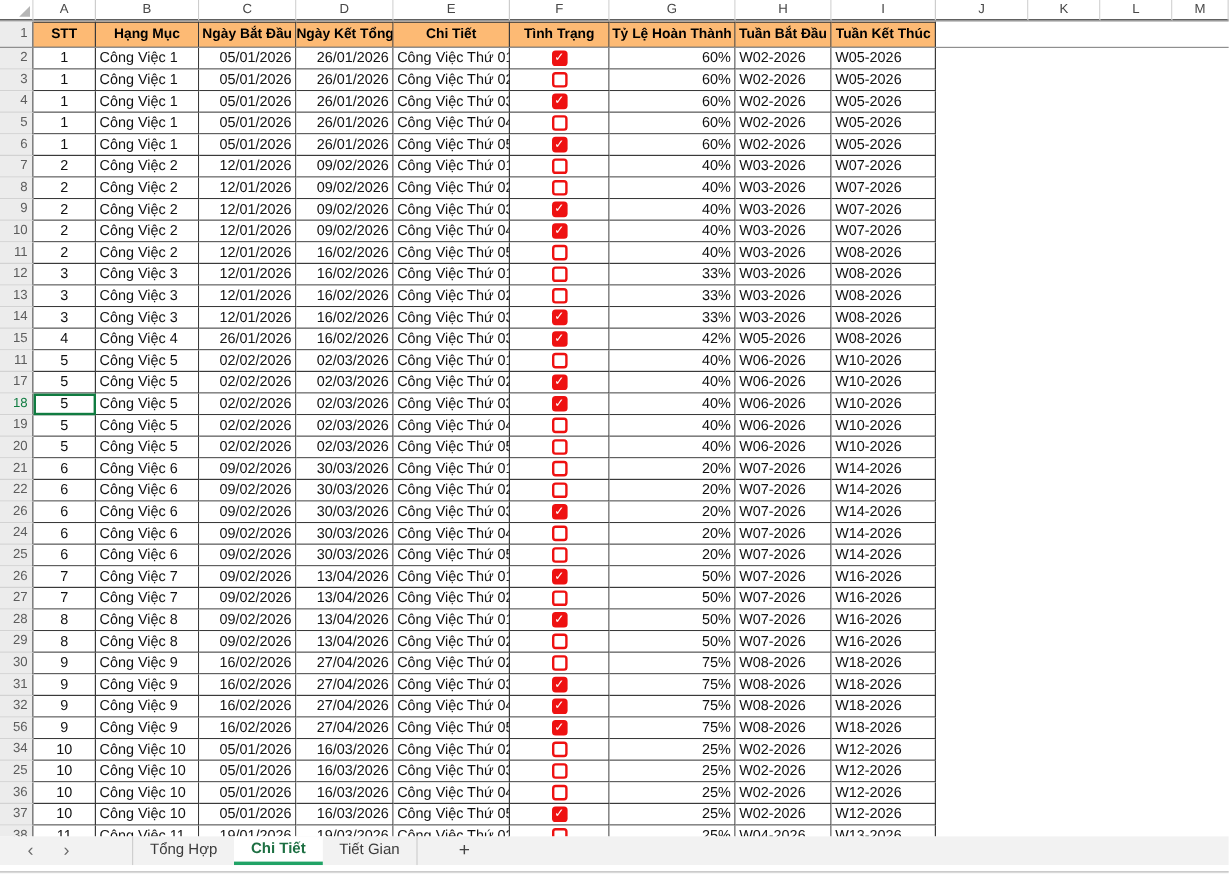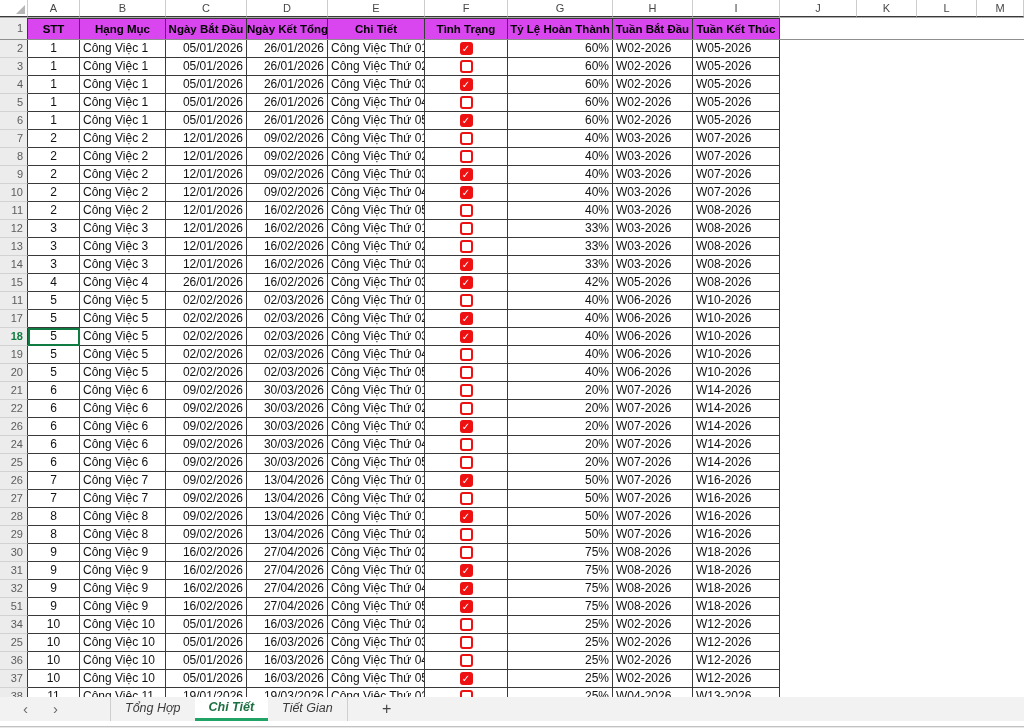--- a/index.html
+++ b/index.html
@@ -17,25 +17,25 @@
     border-left:9px solid transparent; border-bottom:9px solid #b6b6b6; }
 
   
   .gridwrap { position:absolute; top:18px; left:0; width:1024px; height:679px; overflow:hidden; }
   .row { display:flex; height:18px; }
   .row.hdr { height:22px; }
   .rownum { width:28px; background:#ececec; color:#5c5c5c; font-size:11px;
     text-align:right; padding-right:4px; line-height:17px;
     border-bottom:1px solid #d2d2d2; border-right:1px solid #3a3a3a; }
   .row.hdr .rownum { line-height:21px; }
-  .rownum.sel { color:#107c41; font-weight:bold; }
+  .rownum.sel { color:#107c41; font-weight:normal; }
   .cell { height:100%; border-right:1px solid #3a3a3a; border-bottom:1px solid #3a3a3a;
     font-size:12px; color:#111; line-height:17px; white-space:nowrap; overflow:hidden;
     background:#fff; position:relative; }
-  .row.hdr .cell { background:#d946ef; font-weight:bold; font-size:11.5px;
+  .row.hdr .cell { background:#fdba74; font-weight:bold; font-size:11.5px;
     text-align:center; line-height:21px; border-top:1px solid #3a3a3a; color:#000; }
   .row.hdr .cell:first-of-type, .row .cell:first-of-type { border-left:none; }
   .cA{width:52px;} .cB{width:86px;} .cC{width:81px;} .cD{width:81px;} .cE{width:97px;}
   .cF{width:83px;} .cG{width:105px;} .cH{width:80px;} .cI{width:87px;}
   .cJ{width:77px;} .cK{width:60px;} .cL{width:60px;} .cM{width:47px; border-right:none;}
   .tcenter{text-align:center;} .tright{text-align:right; padding-right:3px;}
   .tleft{text-align:left; padding-left:3px;}
   .active-cell { outline:2px solid #107c41; outline-offset:-2px; z-index:5; }
 
   
@@ -49,21 +49,21 @@
   
   .freeze { position:absolute; top:39px; left:0; width:1024px; height:1px;
     background:#8f8f8f; z-index:6; }
 
   
   .tabbar { position:absolute; top:697px; left:0; width:1024px; height:24px;
     background:#f2f2f2; display:flex; align-items:center; padding-left:18px; }
   .tabnav { color:#6a6a6a; font-size:15px; width:15px; text-align:center;
     margin-right:15px; line-height:22px; cursor:default; }
   .tabs { display:flex; height:100%; margin-left:32px;
-    border-left:1px solid #cfcfcf; border-right:1px solid #cfcfcf;font-style:italic; }
+    border-left:1px solid #cfcfcf; border-right:1px solid #cfcfcf; }
   .tab { padding:0 14px; font-size:12.5px; color:#3b3b3b; line-height:23px; height:100%; }
   .tab.active { background:#fff; color:#1d6f42; font-weight:bold;
     border-bottom:3px solid #21a366; line-height:21px; }
   .addsheet { margin-left:30px; color:#444; font-size:16px; line-height:22px;
     width:18px; text-align:center; }
 
   .statusstrip { position:absolute; top:721px; left:0; width:1024px; height:7px; background:#fff; }
   .statusstrip .bar { position:absolute; bottom:0; left:0; width:100%; height:2px;
     background:#e8e8e8; border-top:1px solid #c2c2c2; }
 </style>
@@ -564,21 +564,21 @@
     <div class="cell cE tleft">Công Việc Thứ 04</div>
     <div class="cell cF">
             <span class="cb on"></span>
           </div>
     <div class="cell cG tright">75%</div>
     <div class="cell cH tleft">W08-2026</div>
     <div class="cell cI tleft">W18-2026</div>
   </div>
 
   <div class="row">
-    <div class="rownum">51</div>
+    <div class="rownum">56</div>
     <div class="cell cA tcenter">9</div>
     <div class="cell cB tleft">Công Việc 9</div>
     <div class="cell cC tright">16/02/2026</div>
     <div class="cell cD tright">27/04/2026</div>
     <div class="cell cE tleft">Công Việc Thứ 05</div>
     <div class="cell cF">
             <span class="cb on"></span>
           </div>
     <div class="cell cG tright">75%</div>
     <div class="cell cH tleft">W08-2026</div>

